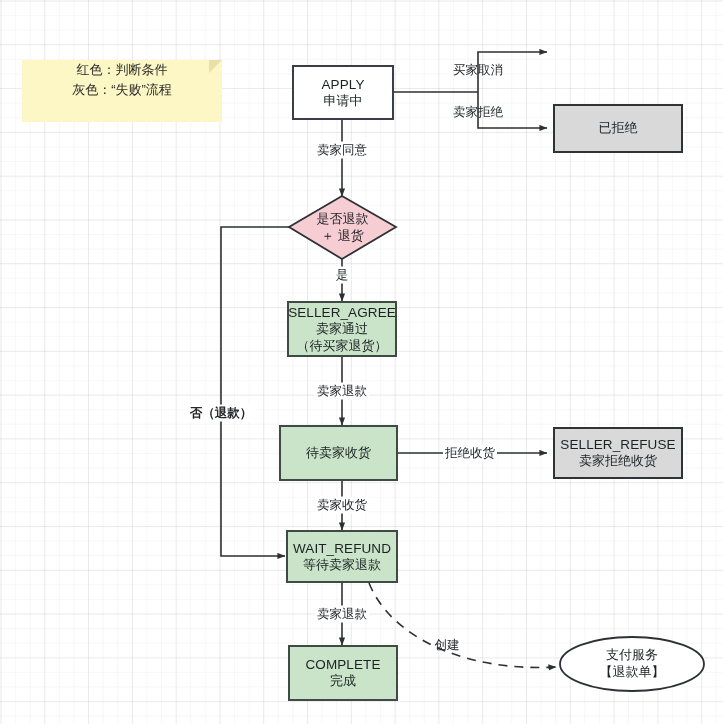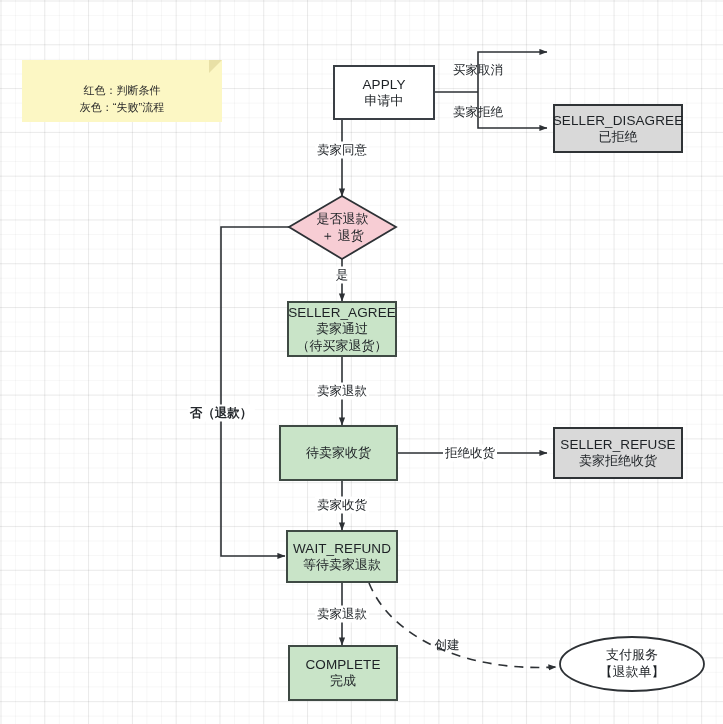--- a/index.html
+++ b/index.html
@@ -52,21 +52,21 @@
   .rect {
     border: 2px solid #3a3f45;
   }
   .code {
     font-size: 13.5px;
     letter-spacing: 0.1px;
   }
   .cn {
     font-size: 13px;
   }
-  .state-white { background: #ffffff; margin-left: 41px; }
+  .state-white { background: #ffffff; }
   .state-green { background: #c9e4c8; border-color: #3f4a44; }
   .state-gray  { background: #d9d9d9; border-color: #2f3336; }
 
   
   .diamond-wrap {
     position: absolute;
   }
   .diamond-wrap .dtext {
     position: absolute;
     left: 0; top: 0;
@@ -95,24 +95,24 @@
     font-size: 13px;
     line-height: 1.3;
     color: #1d2125;
   }
 
   
   .note {
     position: absolute;
     background: #fcf7c4;
     color: #2b2b2b;
-    font-size: 11px;
+    font-size: 13px;
     line-height: 1.5;
     text-align: center;
-    padding: 22px 10px 10px 10px;
+    padding: 0 10px 10px 10px;
     box-sizing: border-box;
   }
   .note .fold {
     position: absolute;
     right: 0;
     top: 0;
     width: 0; height: 0;
     border-left: 13px solid #e8e0a6;
     border-bottom: 13px solid transparent;
     border-top: 0 solid transparent;
@@ -184,21 +184,20 @@
     <span class="nline">灰色：“失败”流程</span>
   </div>
 
   <div class="node rect state-white" style="left:292px; top:65px; width:102px; height:55px;">
     <span class="ln code">APPLY</span>
     <span class="ln cn">申请中</span>
   </div>
 
 
   <div class="node rect state-gray" style="left:553px; top:104px; width:130px; height:49px;">
-    <span class="ln code">SELLER_DISAGREE</span>
     <span class="ln cn">已拒绝</span>
   </div>
 
   <div class="diamond-wrap" style="left:289px; top:196px; width:107px; height:63px;">
     <div class="dtext">
       <span class="ln">是否退款</span>
       <span class="ln">＋ 退货</span>
     </div>
   </div>
 

